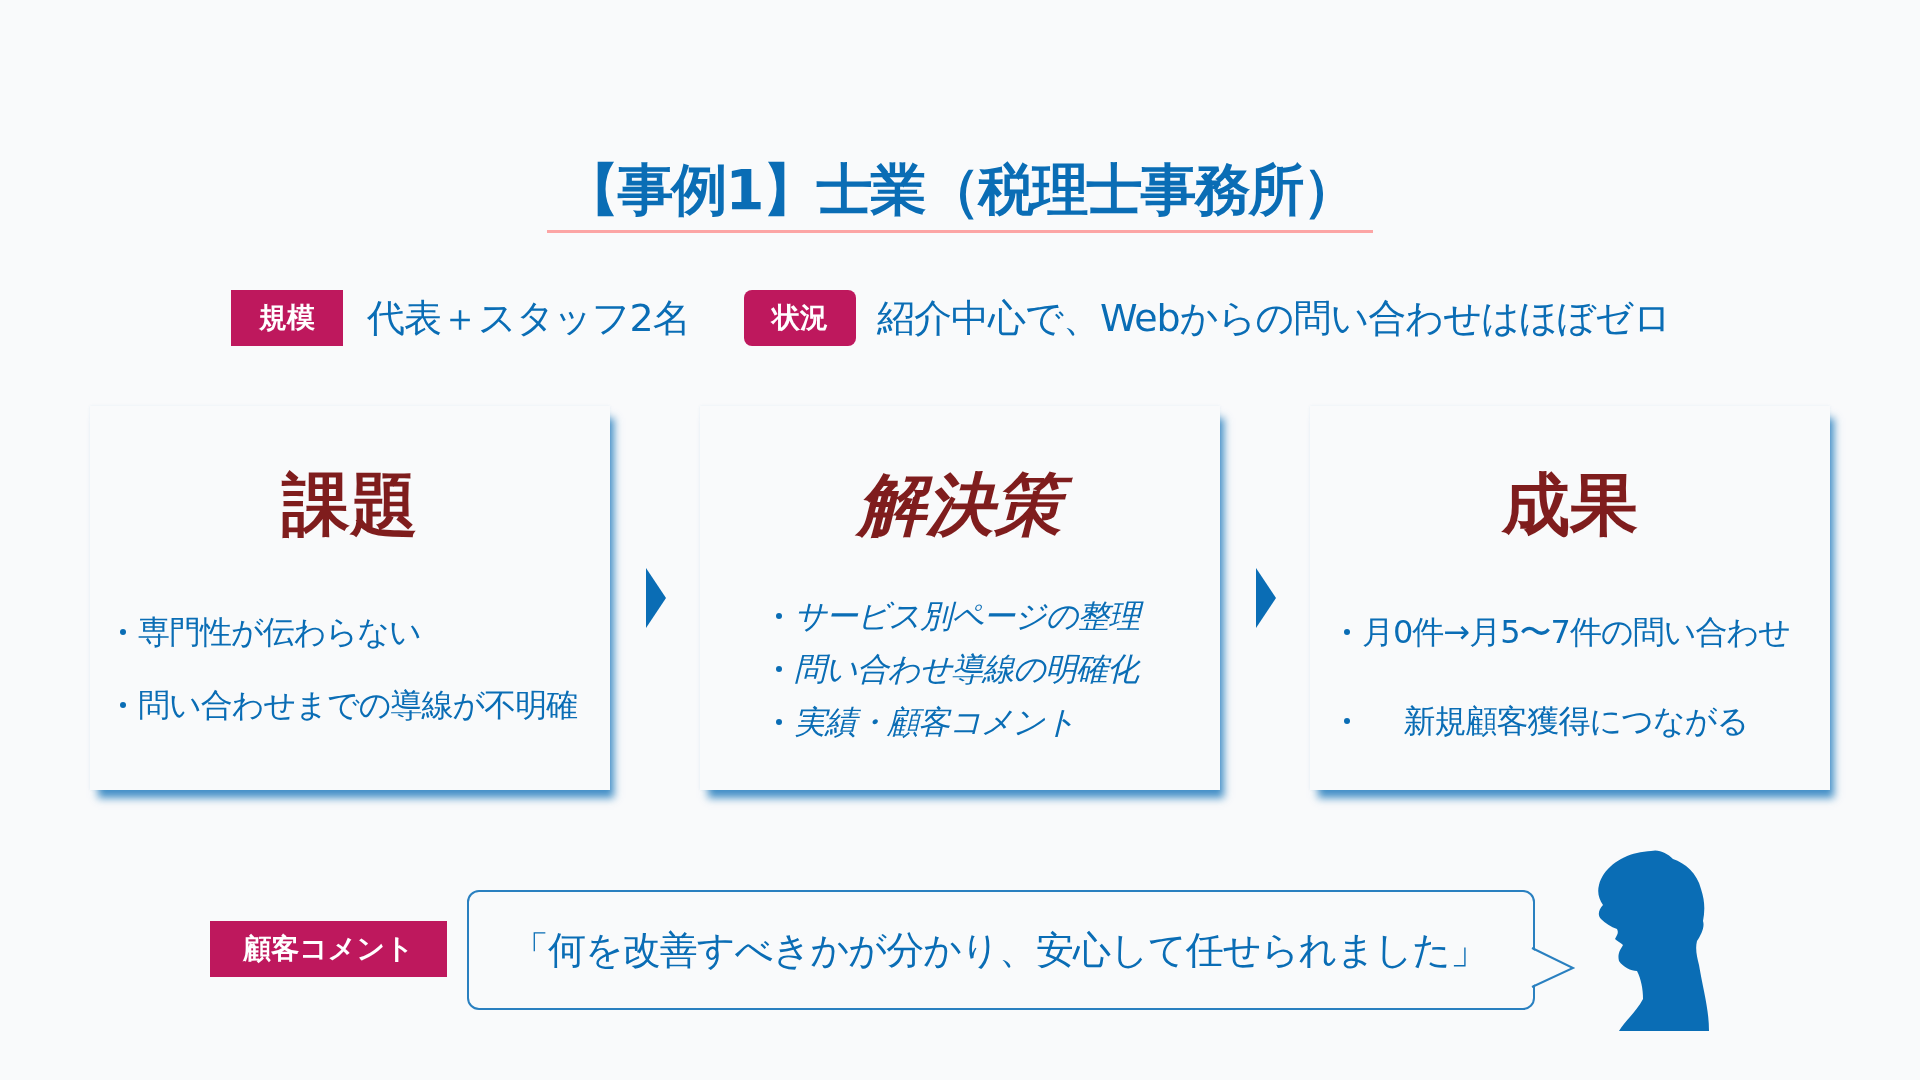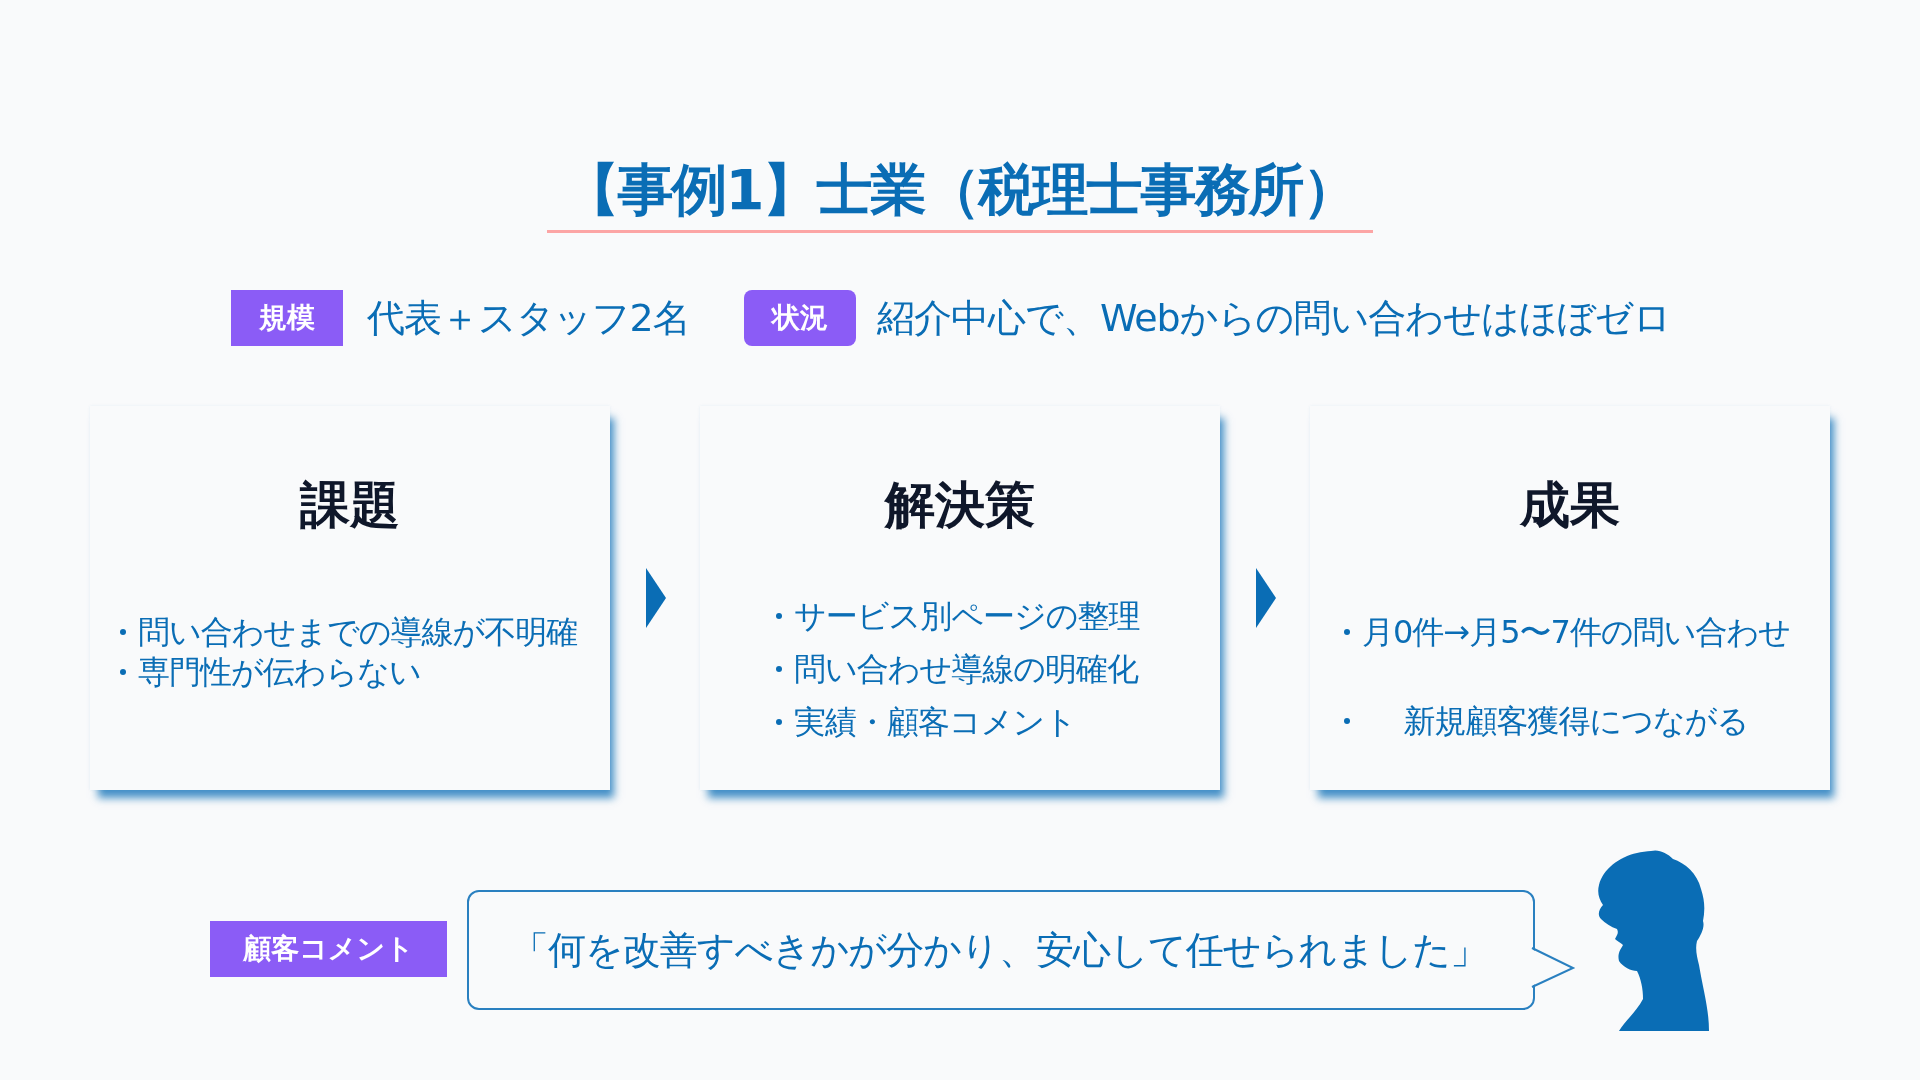--- a/index.html
+++ b/index.html
@@ -10,33 +10,33 @@
     color:#0a6db5;
   }
   .abs { position:absolute; }
   .title {
     left:547px; top:150px; width:826px; height:80px;
     border-bottom:3px solid #fca5a5;
     text-align:center; font-weight:bold; font-size:56px; line-height:80px;
     letter-spacing:-2px; color:#0a6db5; white-space:nowrap;
   }
   .badge {
-    background:#8b5cf6; color:#fff; font-weight:bold;
+    background:#be185d; color:#fff; font-weight:bold;
     display:flex; align-items:center; justify-content:center;
     white-space:nowrap;
   }
   .badge.small { height:56px; width:112px; top:290px; font-size:28px; }
   .info-val { top:290px; height:56px; line-height:56px; font-size:38px; color:#0a6db5; white-space:nowrap; letter-spacing:-1px; }
   .card {
     top:406px; width:520px; height:384px; background:#f9fafb;
     box-shadow: 6px 10px 8px -2px rgba(10,109,181,0.75), 0 0 3px rgba(10,109,181,0.08);
   }
   .card h2 {
     position:absolute; left:0; right:0; top:62px; margin:0;
-    text-align:center; font-size:50px; font-weight:bold; line-height:74px; color:#0f172a;
+    text-align:center; font-size:68px; font-weight:bold; line-height:74px; color:#7f1d1d;
   }
   .card ul { position:absolute; margin:0; padding:0; list-style:none; }
   .card li { font-size:32px; color:#0a6db5; white-space:nowrap; letter-spacing:-1px; position:relative; padding-left:20px; }
   .card li::before { content:""; position:absolute; left:2px; top:50%; width:6px; height:6px; margin-top:-3px; border-radius:50%; background:#0a6db5; }
   .arrow { width:0; height:0; border-top:30px solid transparent; border-bottom:30px solid transparent; border-left:20px solid #0a6db5; top:568px; }
   .bubble {
     left:467px; top:890px; width:1064px; height:116px;
     border:2px solid #2a80c0; border-radius:12px; background:#f9fafb;
   }
   .bubble-text { left:467px; top:890px; width:1064px; height:120px; line-height:120px; font-size:38px; text-align:center; color:#0a6db5; white-space:nowrap; letter-spacing:-1px; }
@@ -48,28 +48,28 @@
 
 <div class="abs badge small" style="left:231px;">規模</div>
 <div class="abs info-val" style="left:367px;">代表＋スタッフ2名</div>
 
 <div class="abs badge small" style="left:744px;border-radius:8px;">状況</div>
 <div class="abs info-val" style="left:877px;">紹介中心で、Webからの問い合わせはほぼゼロ</div>
 
 <div class="abs card" style="left:90px;">
   <h2>課題</h2>
   <ul style="left:28px; top:206px;">
+    <li style="line-height:40px; margin-bottom:33px;">専門性が伝わらない</li>
     <li style="line-height:40px;">問い合わせまでの導線が不明確</li>
-    <li style="line-height:40px; margin-bottom:33px;">専門性が伝わらない</li>
   </ul>
 </div>
 
 <div class="abs arrow" style="left:646px;"></div>
 
-<div class="abs card" style="left:700px;">
+<div class="abs card" style="left:700px;font-style:italic;">
   <h2>解決策</h2>
   <ul style="left:74px; top:190px;">
     <li style="line-height:40px; margin-bottom:13px;">サービス別ページの整理</li>
     <li style="line-height:40px; margin-bottom:13px;">問い合わせ導線の明確化</li>
     <li style="line-height:40px;">実績・顧客コメント</li>
   </ul>
 </div>
 
 <div class="abs arrow" style="left:1256px;"></div>
 

